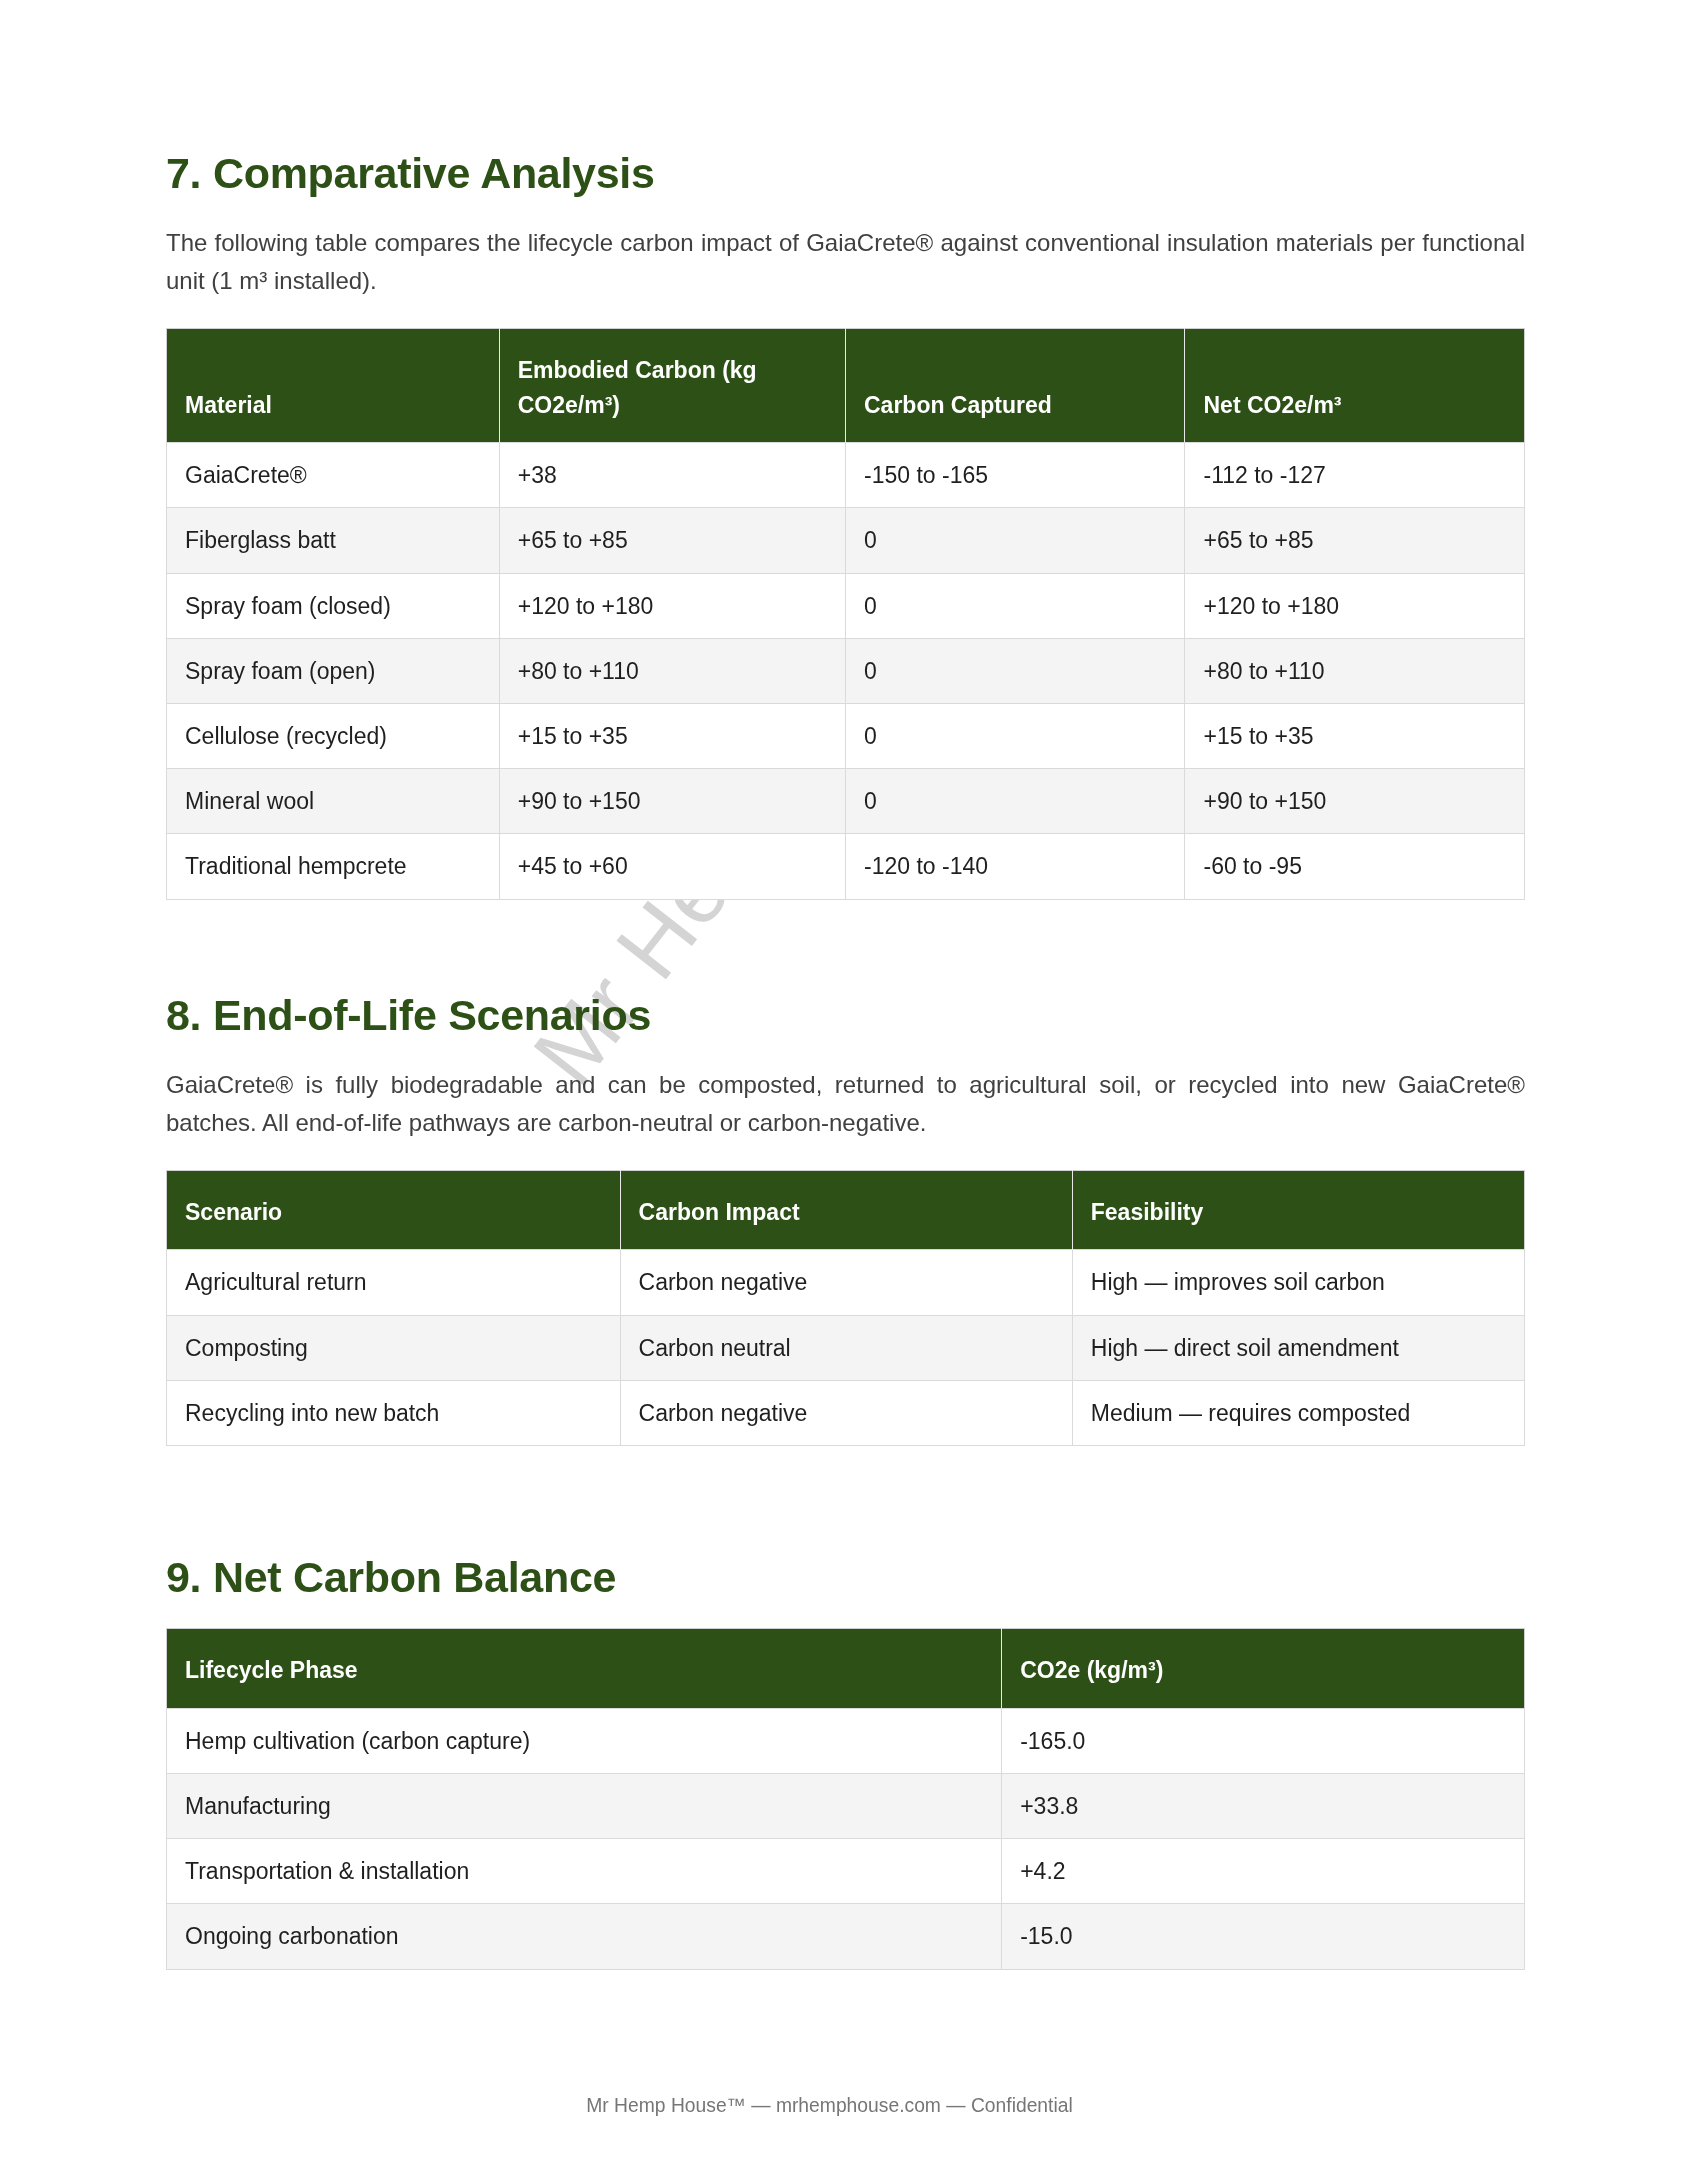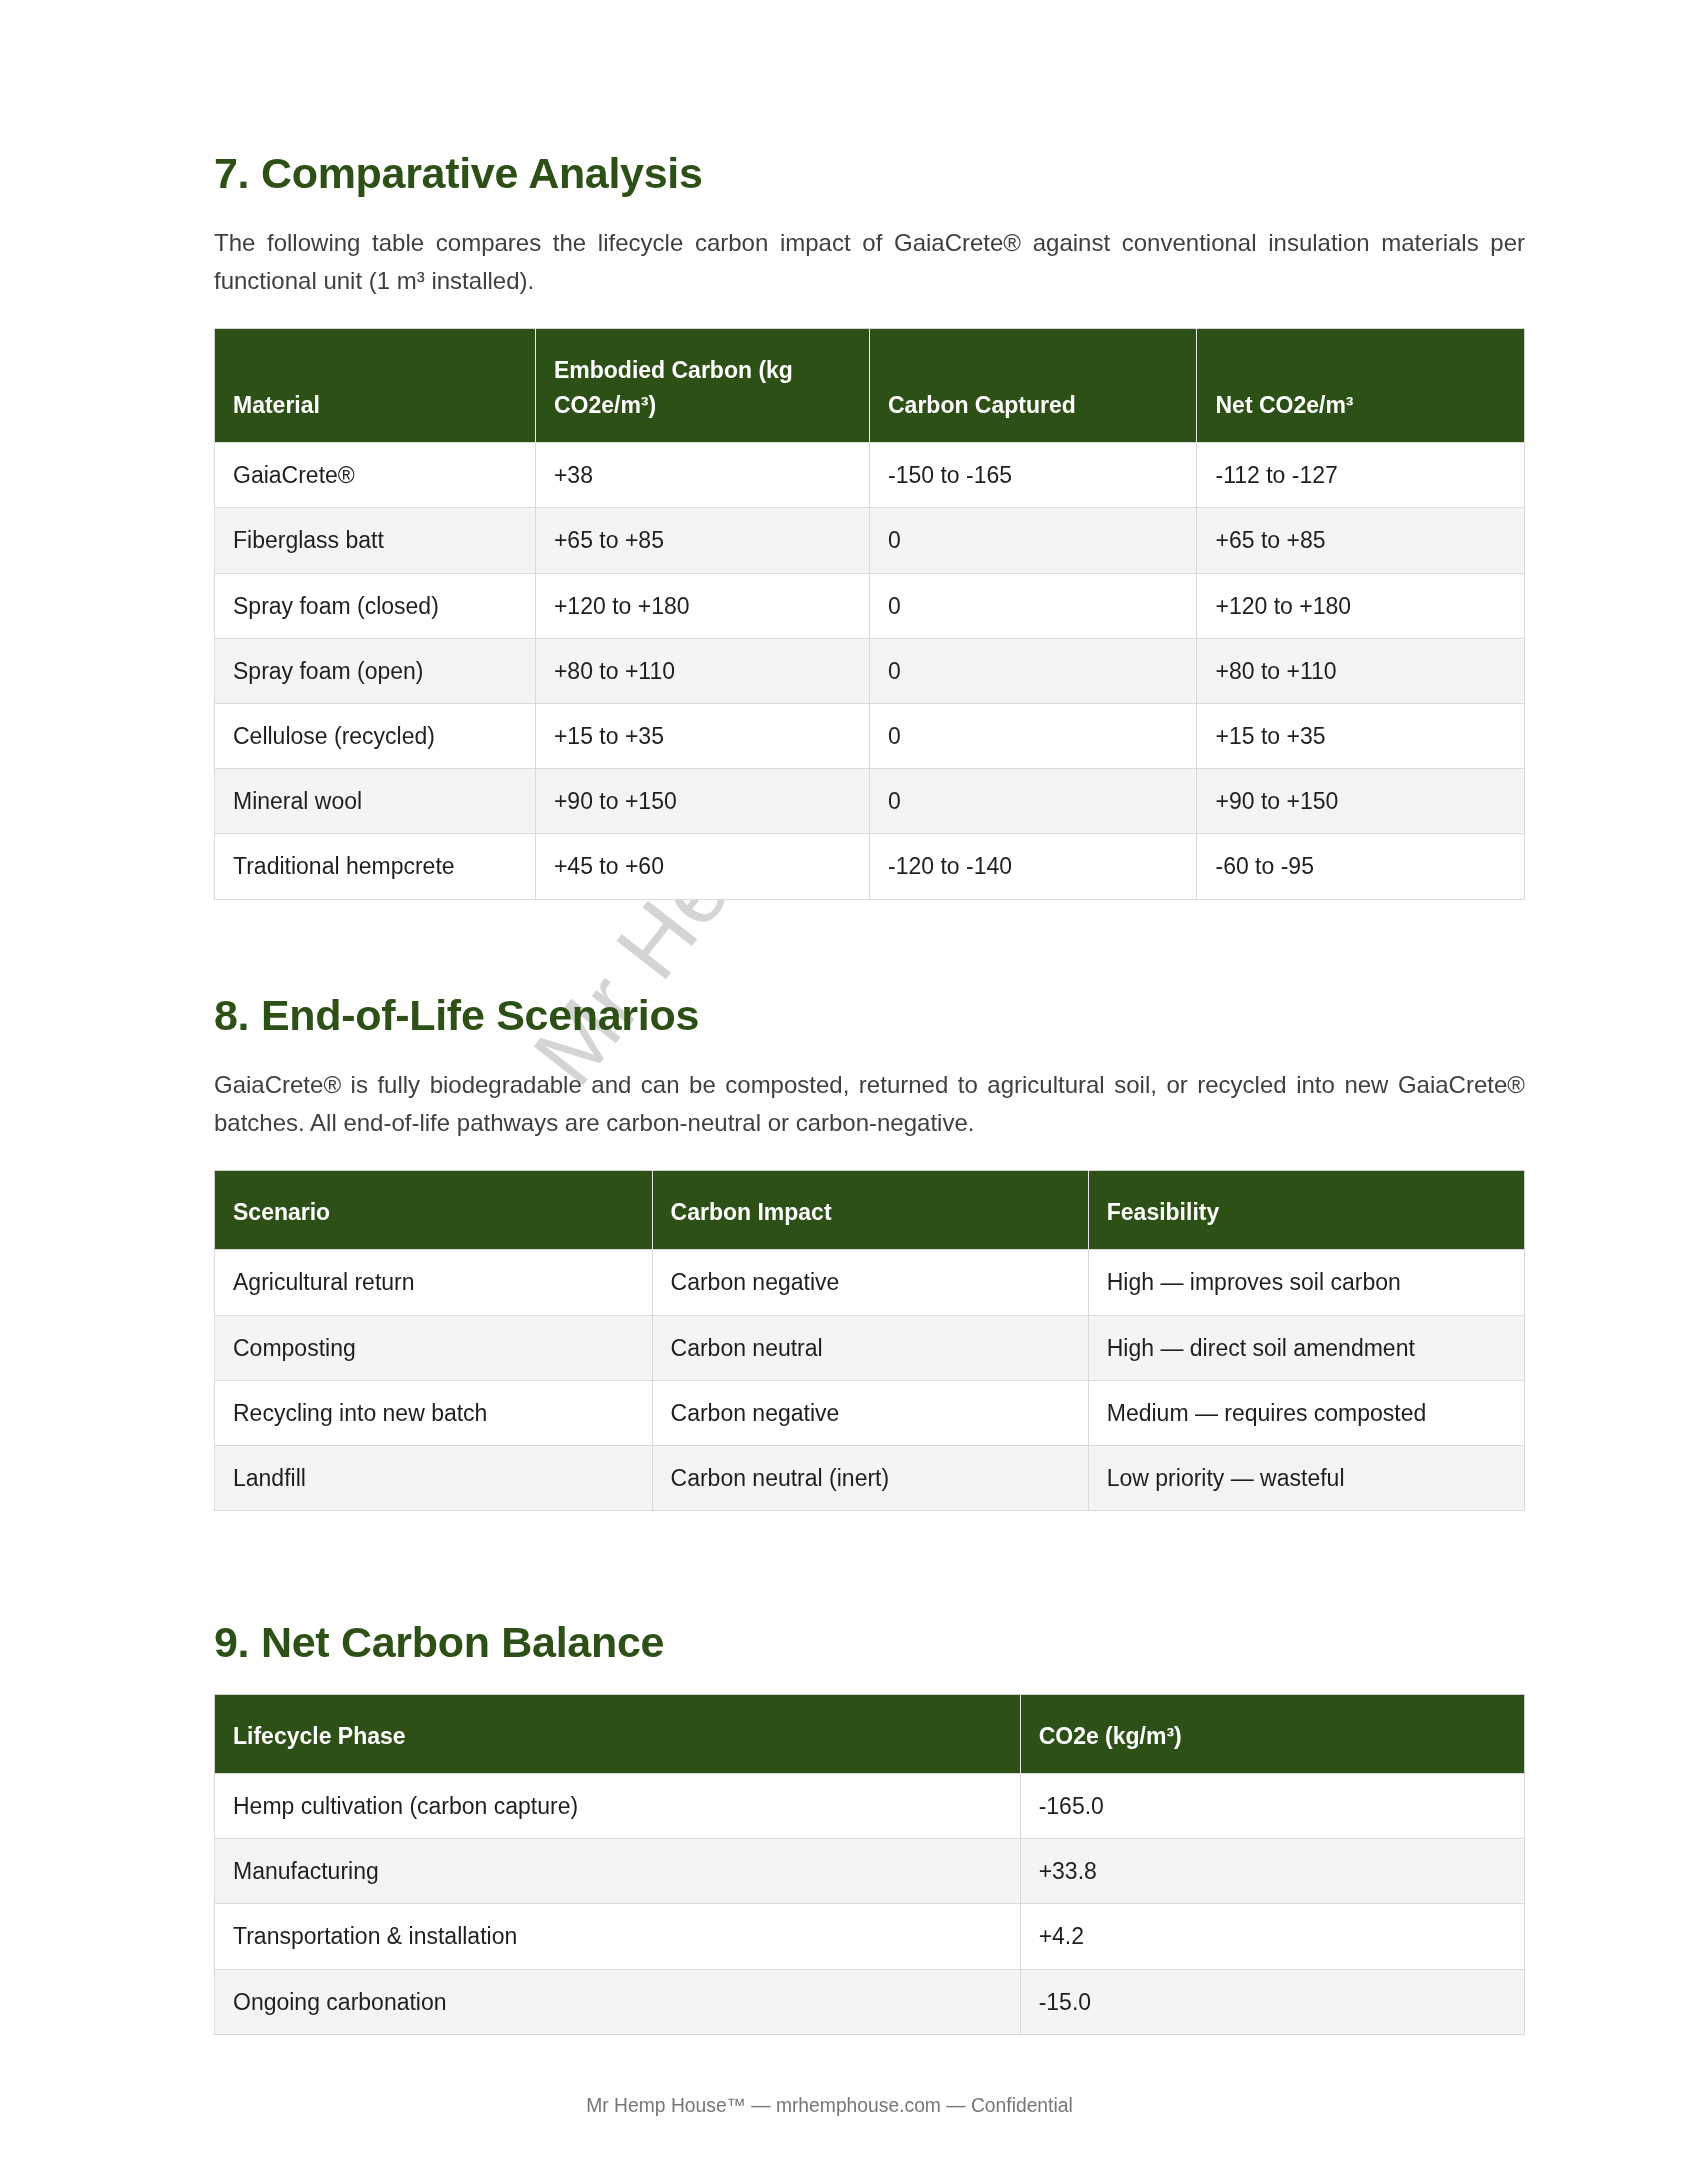--- a/index.html
+++ b/index.html
@@ -43,21 +43,21 @@
     transform: rotate(-52deg);
     font-family: "Liberation Sans", sans-serif;
     font-size: 91px;
     font-weight: 400;
     color: #d4d4d4;
     white-space: nowrap;
     letter-spacing: 1px;
   }
 
   
-  .content { position: relative; z-index: 10; margin-left: 48px; }
+  .content { position: relative; z-index: 10; }
 
   h2.section-heading {
     font-family: "Liberation Sans", sans-serif;
     font-size: 43px;
     font-weight: bold;
     color: #2d5016;
     margin: 0 0 26px 0;
     letter-spacing: -0.3px;
     line-height: 1.15;
   }
@@ -238,25 +238,20 @@
           <tr>
             <td>Composting</td>
             <td>Carbon neutral</td>
             <td>High — direct soil amendment</td>
           </tr>
           <tr>
             <td>Recycling into new batch</td>
             <td>Carbon negative</td>
             <td>Medium — requires composted</td>
           </tr>
-          <tr>
-            <td>Landfill</td>
-            <td>Carbon neutral (inert)</td>
-            <td>Low priority — wasteful</td>
-          </tr>
         </tbody>
       </table>
     </div>
 
     <div class="gap-after-t2"></div>
 
     <div class="section-block">
       <h2 class="section-heading">9. Net Carbon Balance</h2>
 
       <table class="doc-table t3">

